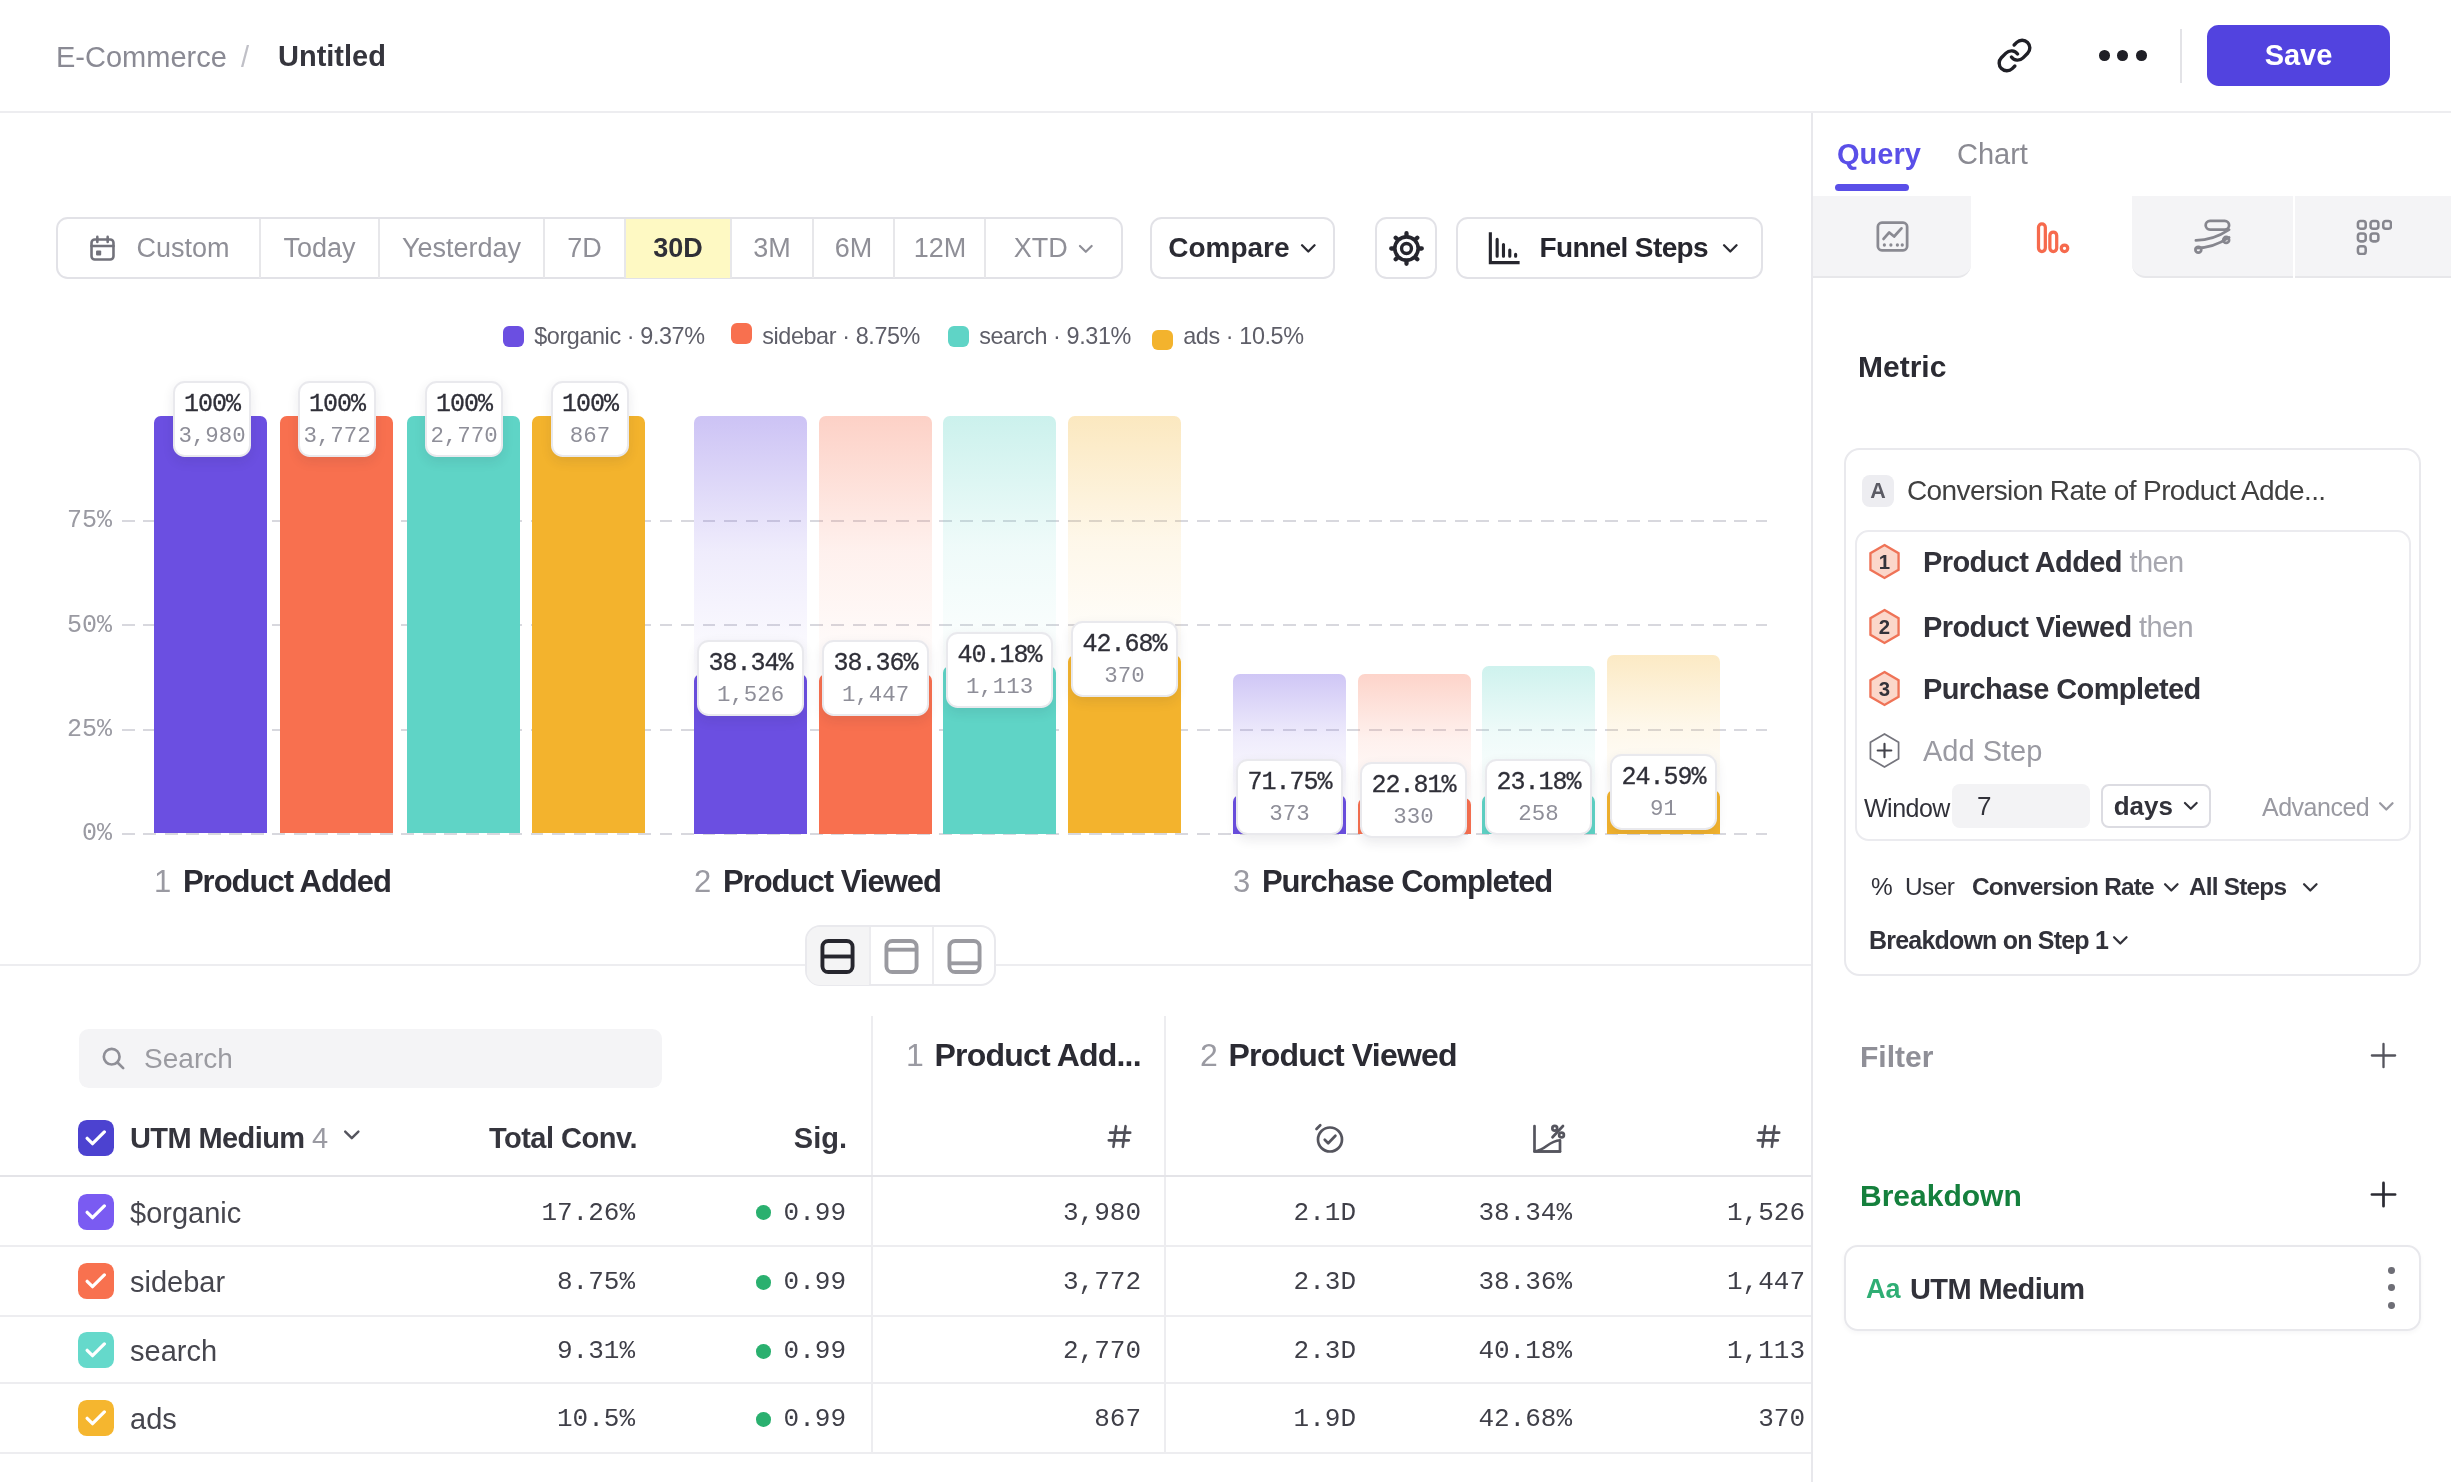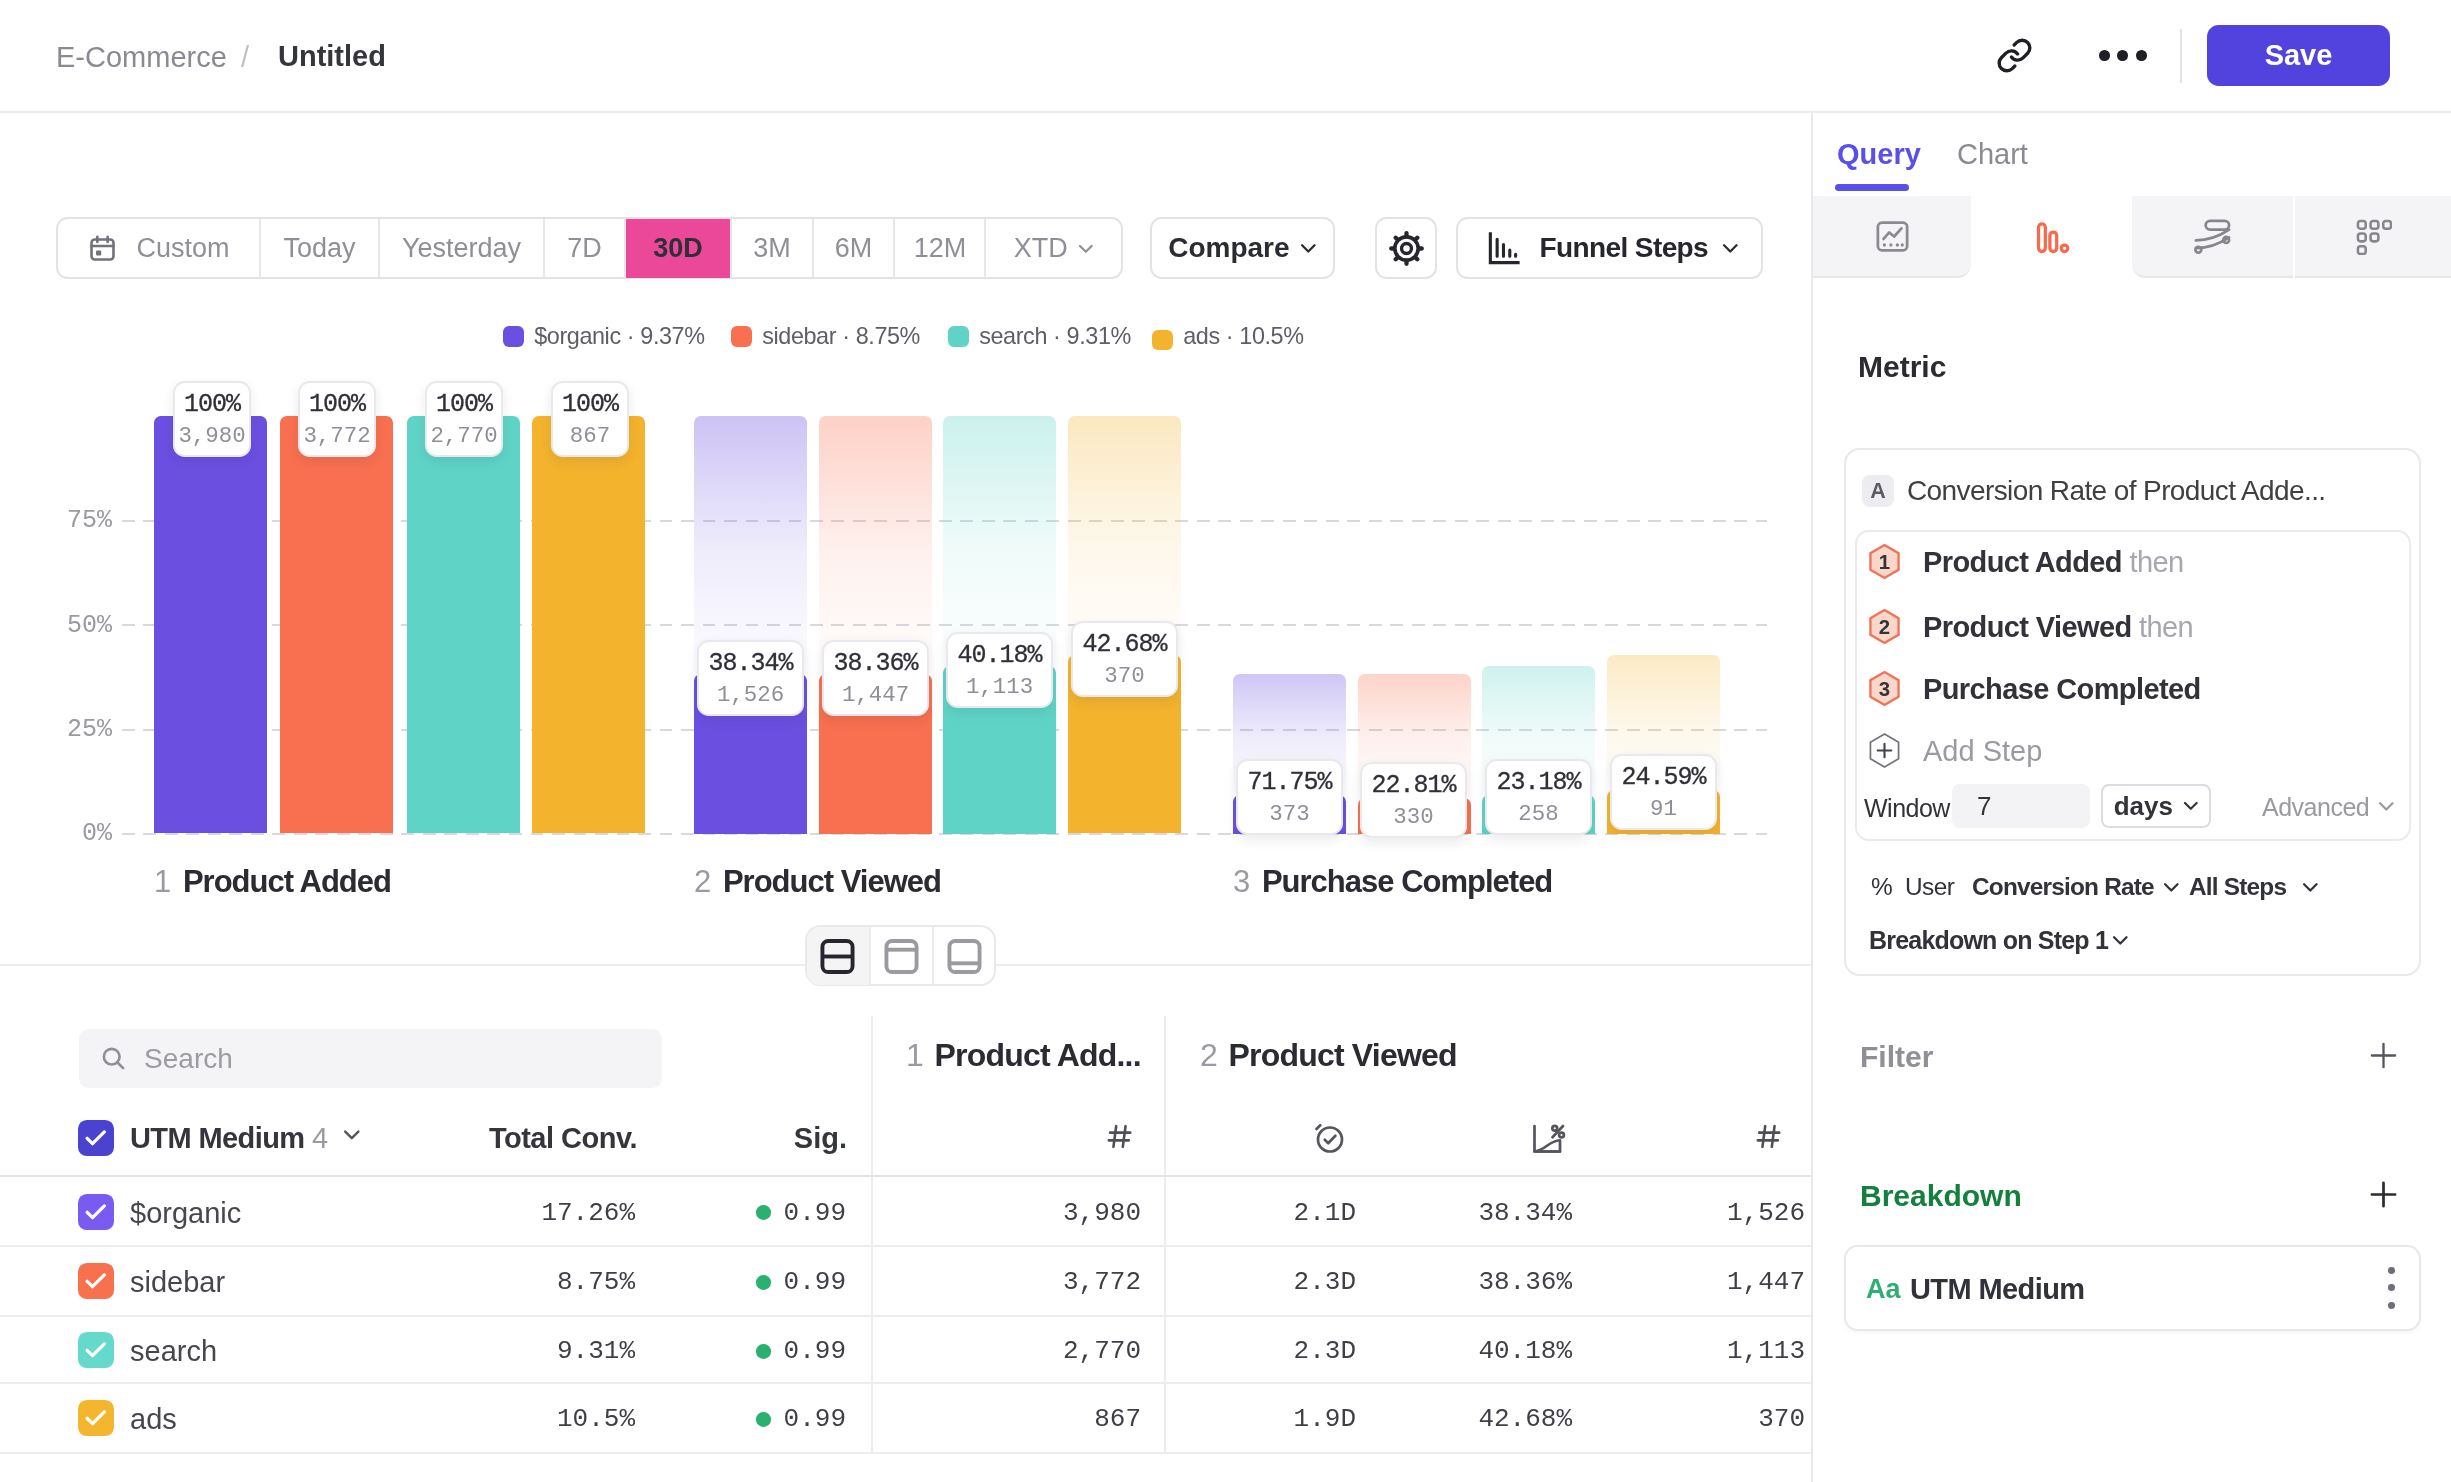--- a/index.html
+++ b/index.html
@@ -51,21 +51,21 @@
       </svg>
       <span style="margin-left:18px">Custom</span>
     </div>
   <div class="segline" style="left:201px"></div>
   <div class="seg" style="left:203px;width:117px">Today</div>
   <div class="segline" style="left:320px"></div>
   <div class="seg" style="left:322px;width:163px">Yesterday</div>
   <div class="segline" style="left:485px"></div>
   <div class="seg" style="left:487px;width:79px">7D</div>
   <div class="segline" style="left:566px"></div>
-  <div class="seg" style="left:568px;width:104px;background:#ec4899;color:#2f2f37;font-weight:700">30D</div>
+  <div class="seg" style="left:568px;width:104px;background:#fef9c3;color:#2f2f37;font-weight:700">30D</div>
   <div class="segline" style="left:672px"></div>
   <div class="seg" style="left:674px;width:80px">3M</div>
   <div class="segline" style="left:754px"></div>
   <div class="seg" style="left:756px;width:79px">6M</div>
   <div class="segline" style="left:835px"></div>
   <div class="seg" style="left:837px;width:90px">12M</div>
   <div class="segline" style="left:926px"></div>
   <div class="seg" style="left:928px;width:135px">XTD<svg style="margin-left:9.8px" width="15.6" height="9.8" viewBox="0 0 16 10" fill="none" stroke="#8f8f97" stroke-width="2.2" stroke-linecap="round" stroke-linejoin="round">
         <path d="M2 2l6 6 6-6"></path>
       </svg></div>
@@ -88,21 +88,21 @@
 <span style="margin-left:19.5px;font-size:28px;font-weight:700;letter-spacing:-0.6px;color:#26262e">Funnel Steps</span>
 <svg style="margin-left:13.7px" width="16.6" height="10.7" viewBox="0 0 16 10" fill="none" stroke="#2b2b33" stroke-width="2.2" stroke-linecap="round" stroke-linejoin="round">
       <path d="M2 2l6 6 6-6"></path>
     </svg>
   </div>
 
 <div class="abs" style="left:503px;top:323px;display:flex;align-items:center">
     <span style="width:20.5px;height:20.5px;border-radius:5.9px;background:#6b4fe1"></span>
     <span style="margin-left:10.7px;font-size:23.4px;font-weight:500;letter-spacing:-0.4px;color:#5e5e68">$organic&nbsp;·&nbsp;9.37%</span>
   </div>
-<div class="abs" style="left:731px;top:323px;display:flex;align-items:center">
+<div class="abs" style="left:731px;top:323px;display:flex;align-items:flex-start">
     <span style="width:20.5px;height:20.5px;border-radius:5.9px;background:#f8704f"></span>
     <span style="margin-left:10.7px;font-size:23.4px;font-weight:500;letter-spacing:-0.4px;color:#5e5e68">sidebar&nbsp;·&nbsp;8.75%</span>
   </div>
 <div class="abs" style="left:948px;top:323px;display:flex;align-items:center">
     <span style="width:20.5px;height:20.5px;border-radius:5.9px;background:#5fd4c6"></span>
     <span style="margin-left:10.7px;font-size:23.4px;font-weight:500;letter-spacing:-0.4px;color:#5e5e68">search&nbsp;·&nbsp;9.31%</span>
   </div>
 <div class="abs" style="left:1152px;top:323px;display:flex;align-items:flex-end">
     <span style="width:20.5px;height:20.5px;border-radius:5.9px;background:#f3b32d"></span>
     <span style="margin-left:10.7px;font-size:23.4px;font-weight:500;letter-spacing:-0.4px;color:#5e5e68">ads&nbsp;·&nbsp;10.5%</span>

